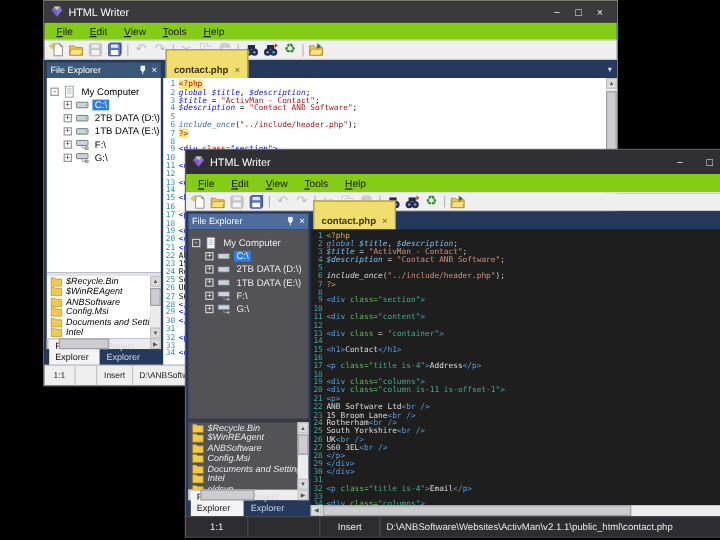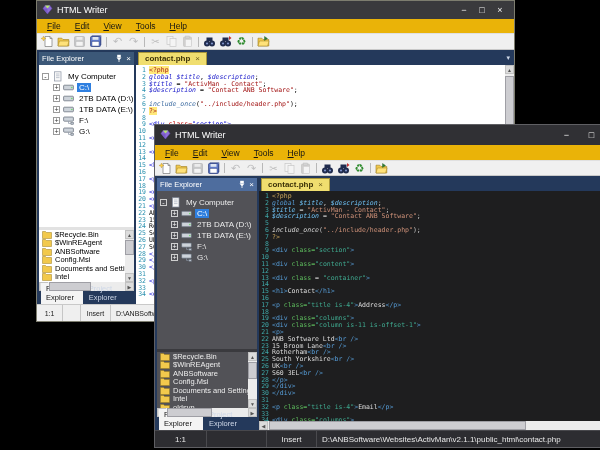--- a/index.html
+++ b/index.html
@@ -14,21 +14,21 @@
   
   .titlebar{flex:0 0 auto;display:flex;align-items:center;gap:4px;color:#fff;font-size:9px;padding:0 5px;}
   .win-back .titlebar{height:18px;background:#3a3a3d;}
   .win-front .titlebar{height:20px;background:#303034;}
   .tctls{margin-left:auto;display:flex;align-items:center;}
   .tctl{text-align:center;font-size:9px;color:#eee;cursor:default;}
   .win-back .tctl{width:18px;}
   .win-front .tctl{width:25px;}
 
   
-  .menubar{flex:0 0 auto;display:flex;align-items:center;background:#eab308;color:#141414;
+  .menubar{flex:0 0 auto;display:flex;align-items:center;background:#84cc16;color:#141414;
            font-size:8.5px;padding-left:3px;border-bottom:1px solid #e0e0e0;}
   .win-back .menubar{height:15px;}
   .win-front .menubar{height:16px;}
   .menu-item{padding:0 7px;}
   .toolbar{flex:0 0 auto;display:flex;align-items:center;background:#f0f0f0;padding-left:3px;gap:1px;
            border-bottom:1px solid #c9c9c9;}
   .win-back .toolbar{height:16px;}
   .win-front .toolbar{height:15px;}
   .tb-icon{width:15px;height:14px;display:flex;align-items:center;justify-content:center;}
   .tb-icon.disabled{opacity:.33;filter:grayscale(95%);}
@@ -53,21 +53,21 @@
   .expander{flex:0 0 auto;width:7px;height:7px;font-size:7px;line-height:5px;text-align:center;}
   .light .expander{background:#fff;border:1px solid #9a9a9a;color:#333;}
   .dark  .expander{background:#525257;border:1px solid #cfcfcf;color:#fff;}
   .tree-label{white-space:nowrap;padding:0 2px;}
   .tree-label.selected{background:#2e7fe0;color:#fff;}
 
   .splitter{flex:0 0 auto;height:3px;}
   .light .splitter{background:#e2e2e2;}
   .dark  .splitter{background:#3a3a3e;}
 
-  .folders-box{flex:0 0 auto;display:flex;min-height:0;}
+  .folders-box{flex:0 0 auto;display:flex;min-height:0;font-style:italic;}
   .win-back .folders-box{height:52px;}
   .win-front .folders-box{height:56px;}
   .folders{flex:1;overflow:hidden;font-size:7.5px;}
   .light .folders{background:#fff;color:#000;}
   .dark  .folders{background:#525257;color:#ececec;}
   .folder-row{display:flex;align-items:center;gap:3px;height:8.5px;padding-left:3px;white-space:nowrap;}
 
   
   .vscroll{flex:0 0 auto;width:9px;display:flex;flex-direction:column;background:#ececec;}
   .hscroll{flex:0 0 auto;height:9px;display:flex;background:#ececec;}
@@ -88,21 +88,21 @@
   .panel-tabs{flex:0 0 auto;height:13px;display:flex;align-items:flex-end;gap:1px;padding-left:2px;
               font-size:7.5px;background:#24395b;}
   .ptab{padding:1px 5px 2px;color:#cfd8e8;}
   .ptab.active{background:#f4f4f4;color:#111;}
 
   
   .editor{flex:1;display:flex;flex-direction:column;min-width:0;min-height:0;}
   .tabstrip{flex:0 0 auto;height:13px;display:flex;align-items:flex-end;padding-left:2px;
             background:#24395b;position:relative;}
   .etab{background:#f0de6f;color:#3c3208;font-size:8px;font-weight:bold;display:flex;gap:5px;
-        align-items:center;padding:1px 6px 2px;border:1px solid #a8963a;border-bottom:none;}
+        align-items:center;padding:12px 6px 2px;border:1px solid #a8963a;border-bottom:none;}
   .etab-close{font-weight:normal;color:#6b5d1e;}
   .ts-dd{position:absolute;right:4px;top:2px;color:#cfd8e8;font-size:7px;}
 
   .code-box{flex:1;display:flex;min-height:0;}
   .light .code-box{background:#fff;}
   .dark  .code-box{background:#1e1e1f;}
   .code-lines{flex:1;overflow:hidden;font-family:"DejaVu Sans Mono",monospace;font-size:6.5px;
               line-height:6.8px;padding-top:2px;}
   .ln-row{display:flex;white-space:pre;}
   .ln-num{flex:0 0 auto;width:13px;text-align:right;padding-right:3px;}

